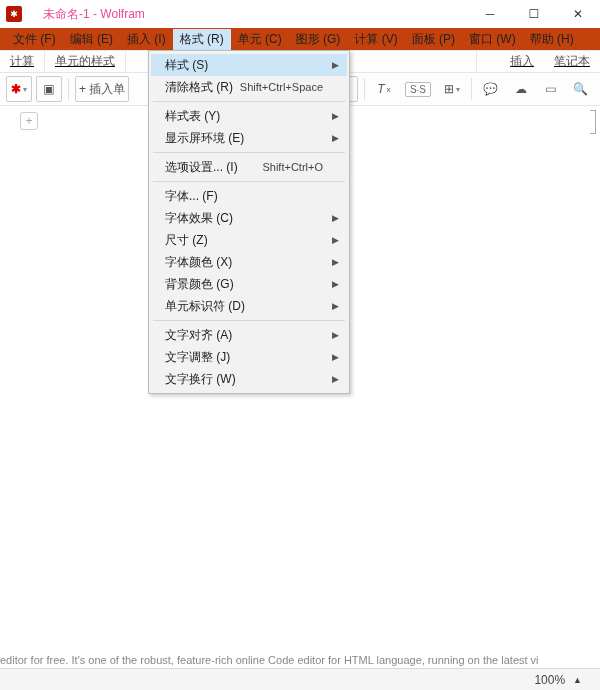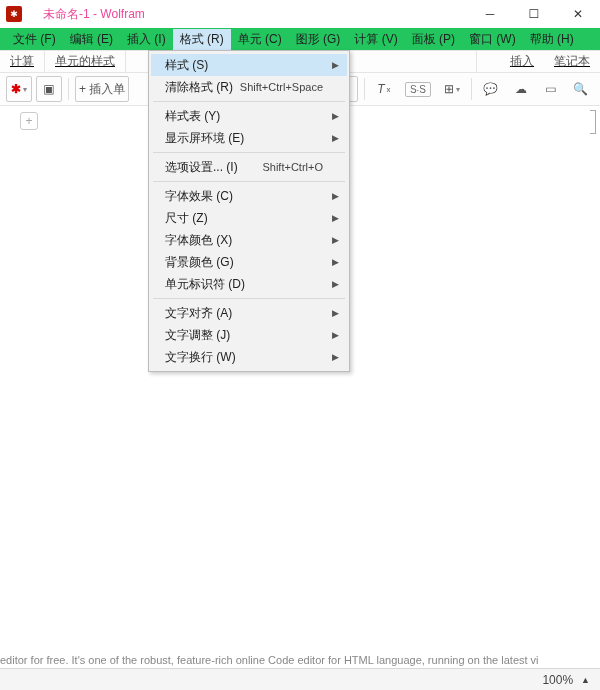--- a/index.html
+++ b/index.html
@@ -4,21 +4,21 @@
 <style>
 * { margin: 0; padding: 0; box-sizing: border-box; font-family: "Microsoft YaHei", "Segoe UI", sans-serif; font-size: 12px; }
 body { background: #fff; width: 600px; height: 690px; overflow: hidden; position: relative; }
 
 .titlebar { height: 28px; display: flex; align-items: center; padding: 0 0 0 6px; background: #fff; }
 .titlebar .appicon { width: 16px; height: 16px; background: #b51700; border-radius: 2px; display: flex; align-items: center; justify-content: center; color: #fff; font-size: 9px; }
 .titlebar .title { margin-left: 21px; color: #ec4899; }
 .titlebar .winbtns { margin-left: auto; display: flex; }
 .titlebar .winbtn { width: 44px; height: 28px; display: flex; align-items: center; justify-content: center; color: #333; }
 
-.menubar { height: 22px; display: flex; align-items: center; padding: 0 6px; background: #22c55e; }
+.menubar { height: 22px; display: flex; align-items: center; padding: 0 6px; background: #c2410c; }
 .menubar .menuitem { padding: 2px 7px; color: #222; }
 .menubar .menuitem.active { background: #cde6f7; }
 
 .toolbar-row { height: 22px; display: flex; align-items: center; border-top: 1px solid #e5e5e5; background: #fdfdfd; text-decoration: underline; }
 .toolbar-row .section-label { padding: 0 10px; color: #555; border-right: 1px solid #e5e5e5; height: 100%; display: flex; align-items: center; }
 .toolbar-row .section-label.right { margin-left: auto; border-left: 1px solid #e5e5e5; border-right: none; padding-left: 33px; }
 
 .toolbar-icons { height: 34px; display: flex; align-items: center; border-top: 1px solid #e5e5e5; border-bottom: 1px solid #e5e5e5; background: #fdfdfd; padding: 0 6px; gap: 4px; }
 .tb-btn { min-width: 26px; height: 26px; display: flex; align-items: center; justify-content: center; border: 1px solid transparent; border-radius: 2px; color: #555; padding: 0 3px; gap: 2px; }
 .tb-btn.bordered { border-color: #ccc; }
@@ -32,21 +32,21 @@
 .editor .plusbox { position: absolute; top: 6px; left: 20px; width: 18px; height: 18px; border: 1px solid #ccc; border-radius: 3px; display: flex; align-items: center; justify-content: center; color: #aaa; }
 .editor .bracket { position: absolute; right: 4px; top: 4px; width: 6px; height: 24px; border-right: 1px solid #aaa; border-top: 1px solid #aaa; border-bottom: 1px solid #aaa; }
 
 .dropmenu { position: absolute; top: 50px; left: 148px; width: 202px; background: #f2f2f2; border: 1px solid #bcbcbc; box-shadow: 2px 2px 4px rgba(0,0,0,0.2); padding: 3px 2px; }
 .dropmenu .mi { height: 22px; display: flex; align-items: center; padding: 0 24px 0 14px; color: #222; position: relative; }
 .dropmenu .mi.highlight { background: #cde6f7; }
 .dropmenu .mi .shortcut { margin-left: auto; color: #444; font-size: 11px; }
 .dropmenu .mi .arrow { position: absolute; right: 8px; font-size: 9px; color: #555; }
 .dropmenu .sep { height: 1px; background: #d8d8d8; margin: 3px 2px; }
 
-.statusbar { position: absolute; bottom: 0; left: 0; right: 0; height: 22px; border-top: 1px solid #d8d8d8; background: #f5f5f5; display: flex; align-items: center; justify-content: flex-end; padding: 0 10px; gap: 8px; color: #444; }
+.statusbar { position: absolute; bottom: 0; left: 0; right: 0; height: 22px; border-top: 1px solid #d8d8d8; background: #f5f5f5; display: flex; align-items: center; justify-content: flex-end; padding: 0 18px; gap: 8px; color: #444; }
 .statusbar .upcaret { font-size: 9px; }
 
 .bgtext { position: absolute; left: 0; bottom: 24px; font-size: 11px; color: #888; white-space: nowrap; }
 </style>
 </head>
 <body>
 
 <div class="titlebar">
   <div class="appicon">✱</div>
   <div class="title">
@@ -154,20 +154,23 @@
       <span>显示屏环境 (E)</span>
       <span class="arrow">▶</span>
     </div>
   <div class="sep"></div>
   <div class="mi">
       <span>选项设置... (I)</span>
       <span class="shortcut">Shift+Ctrl+O</span>
     </div>
   <div class="sep"></div>
   <div class="mi">
+      <span>字体... (F)</span>
+    </div>
+  <div class="mi">
       <span>字体效果 (C)</span>
       <span class="arrow">▶</span>
     </div>
   <div class="mi">
       <span>尺寸 (Z)</span>
       <span class="arrow">▶</span>
     </div>
   <div class="mi">
       <span>字体颜色 (X)</span>
       <span class="arrow">▶</span>

